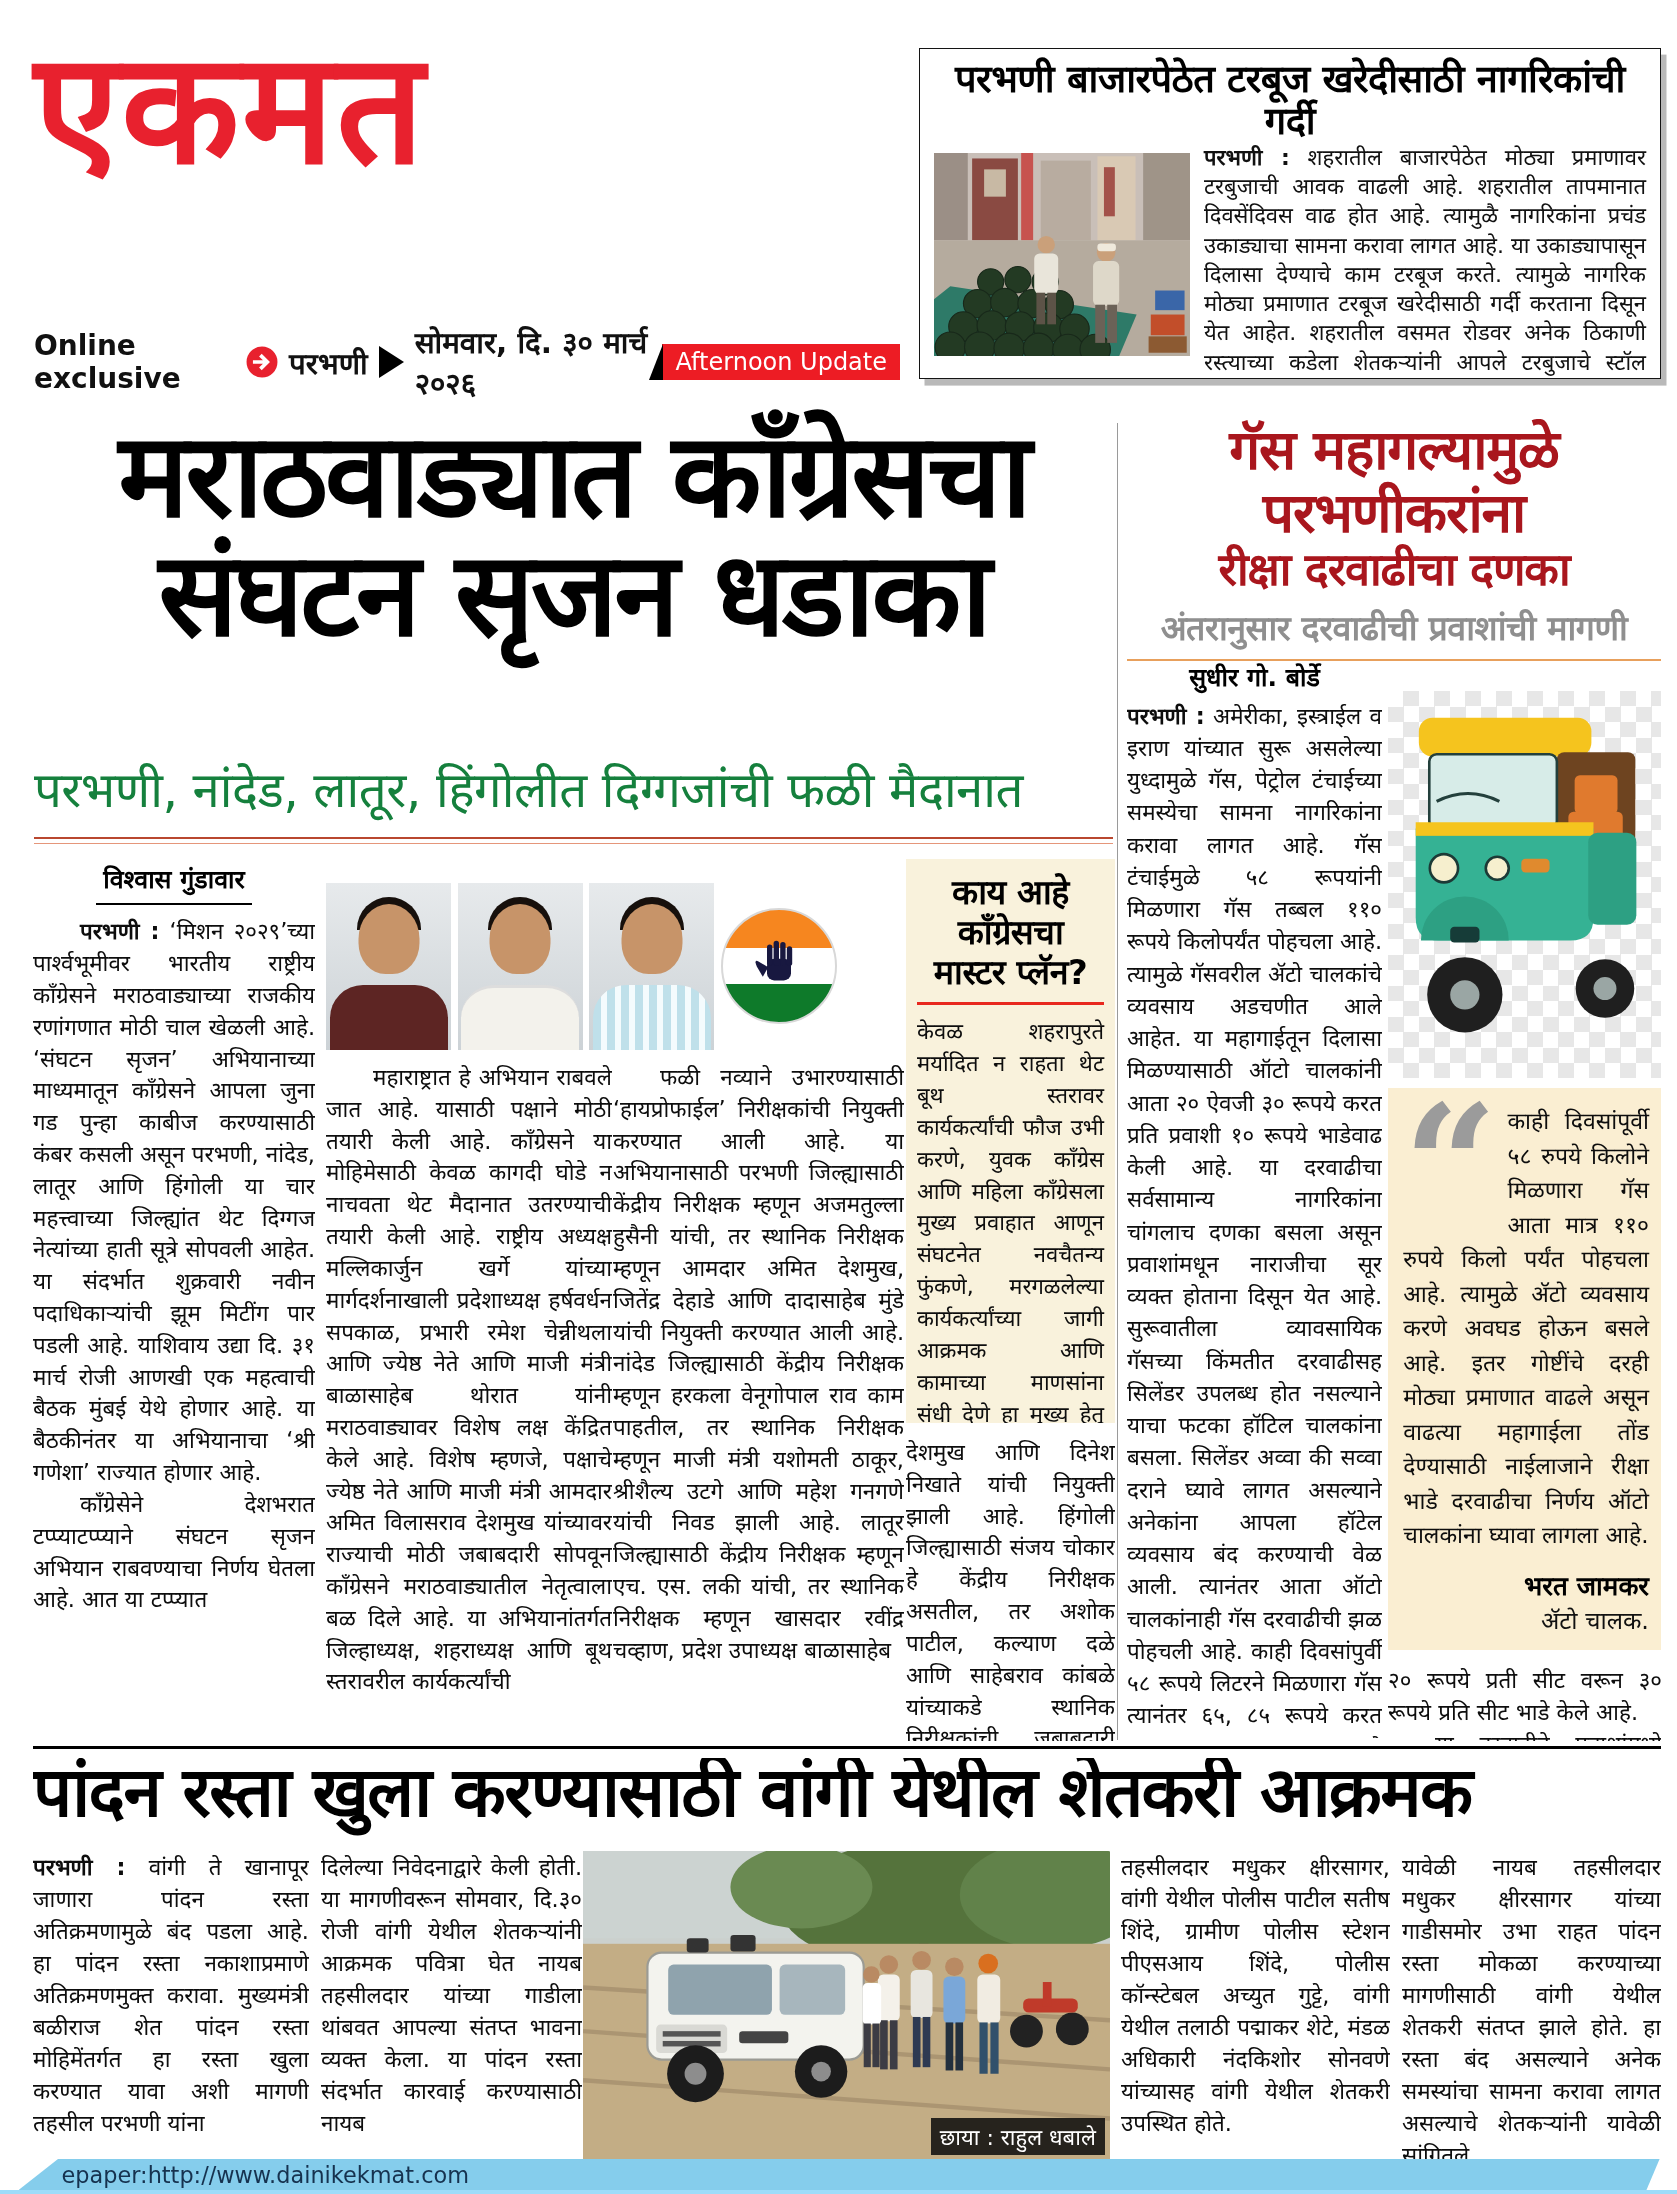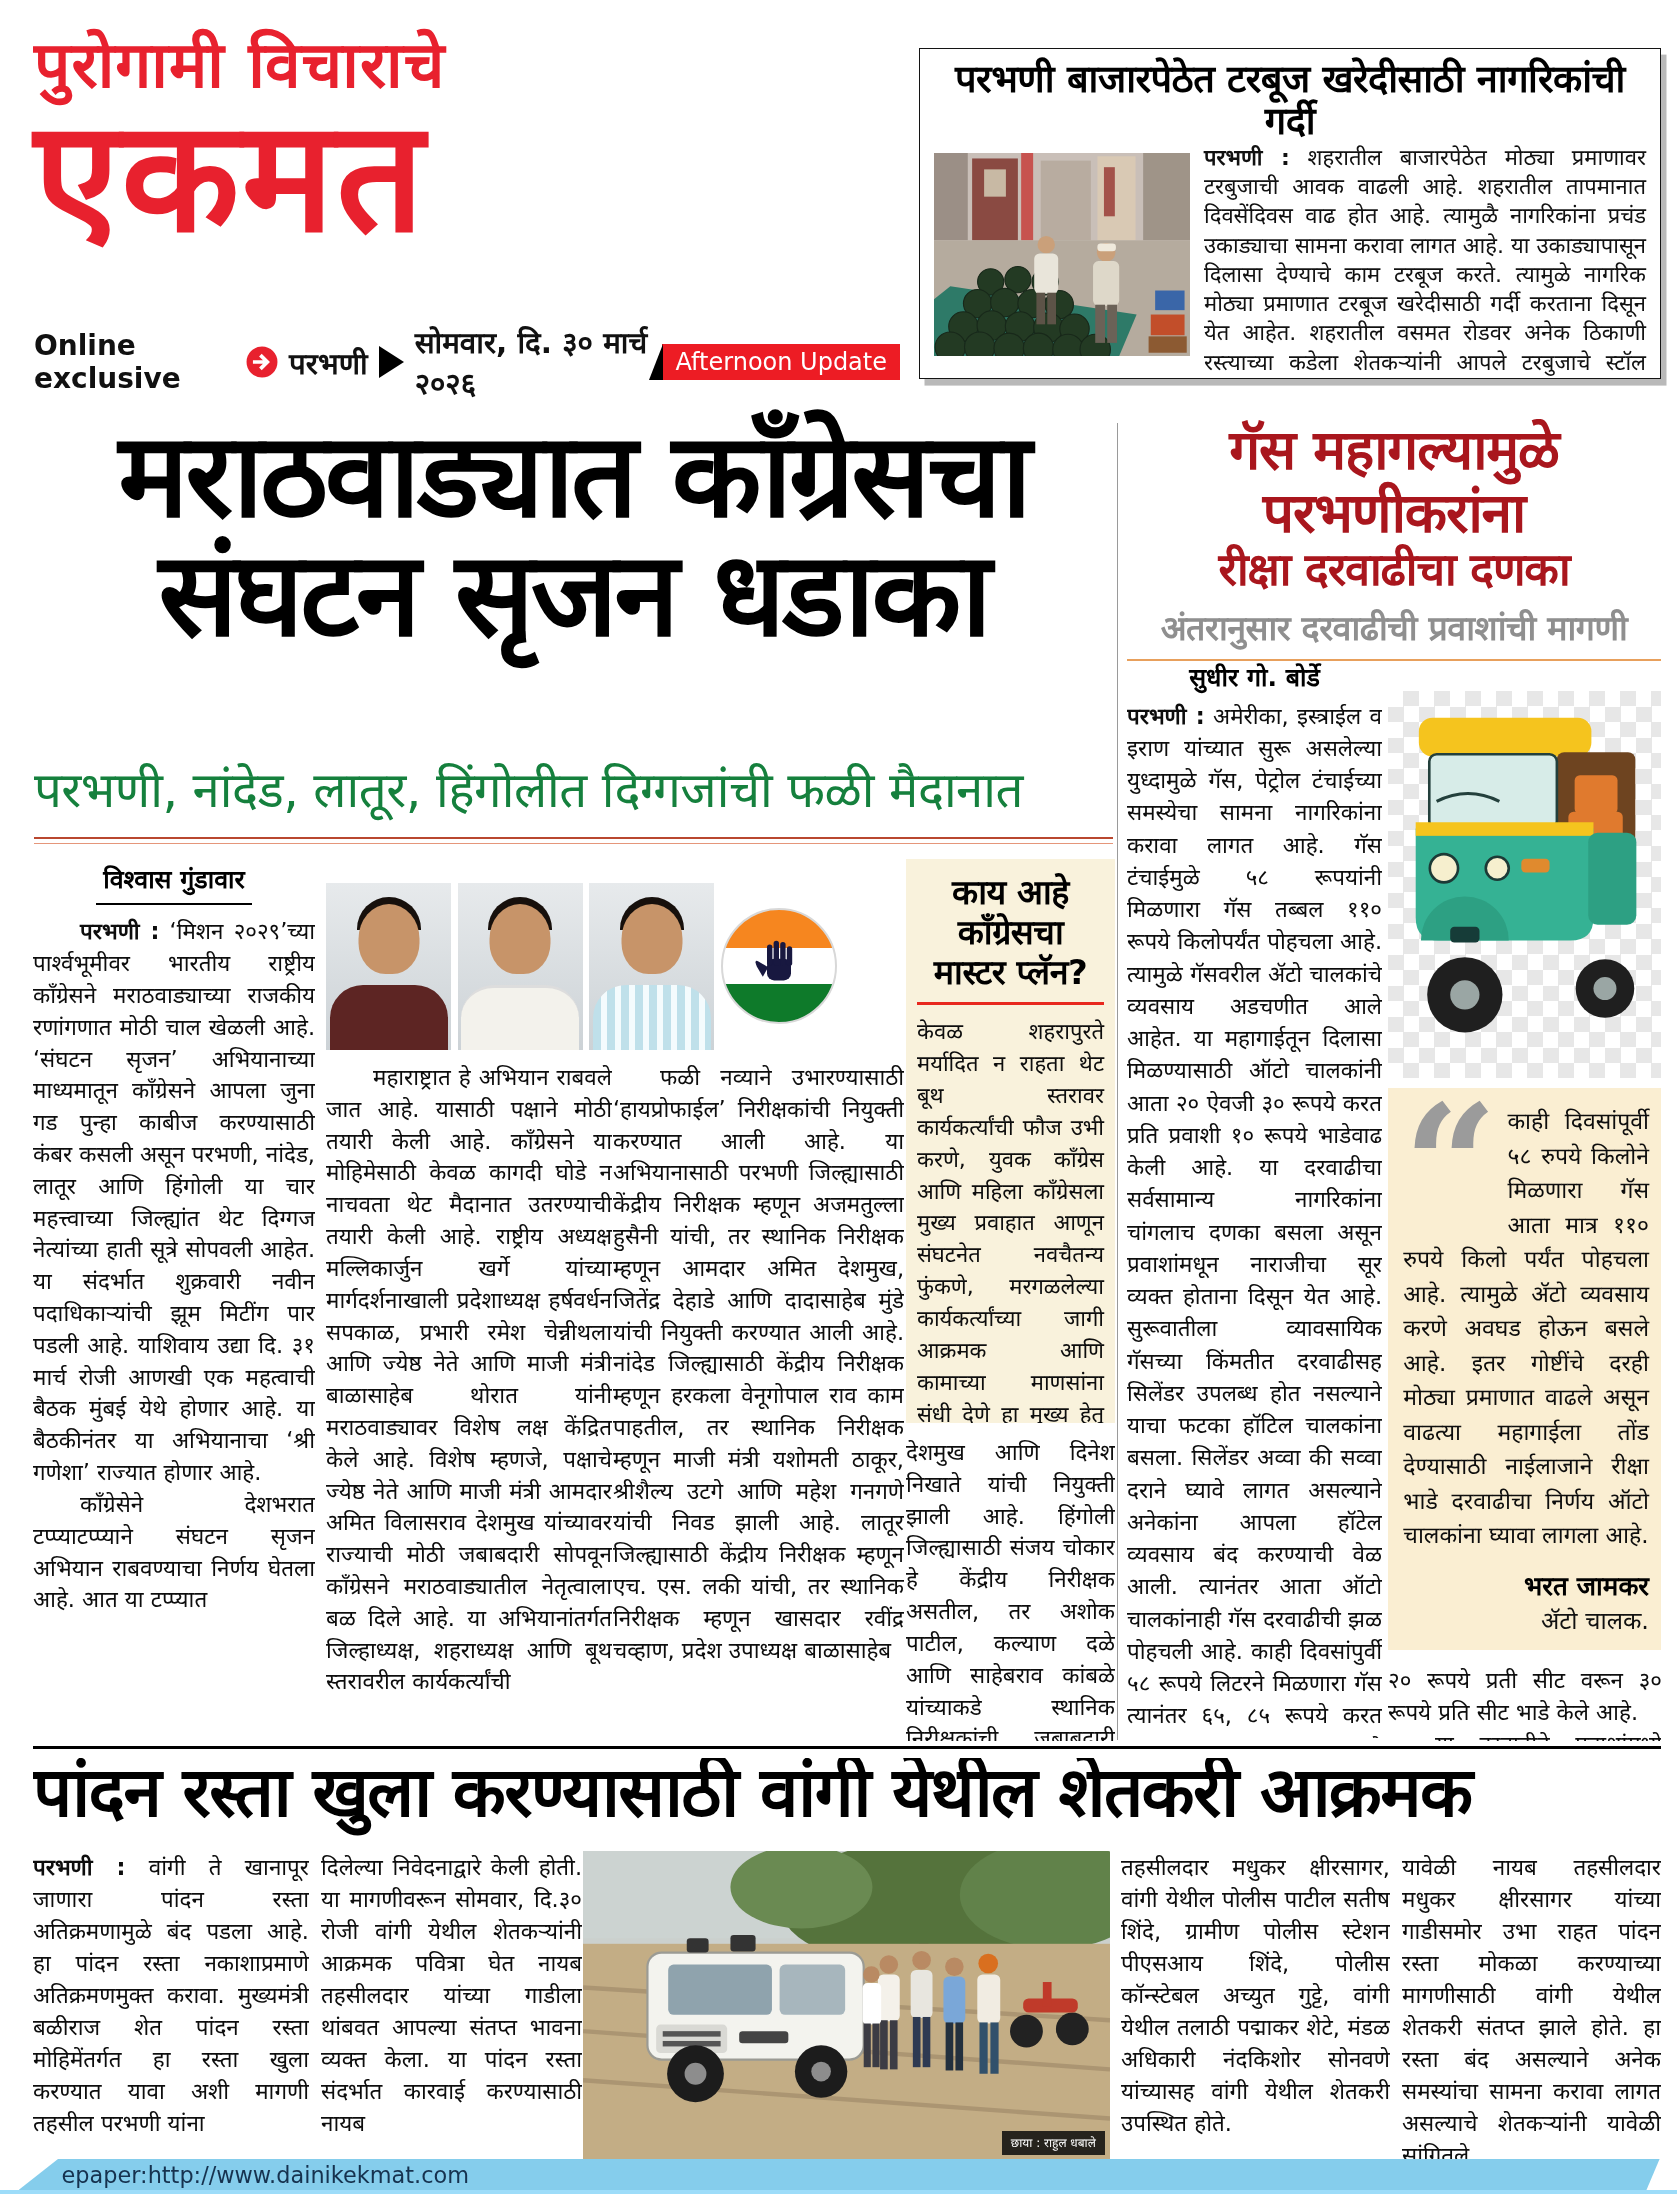--- a/index.html
+++ b/index.html
@@ -92,34 +92,33 @@
   .hdivider { position:absolute; left:33px; top:1746px; width:1628px; border-top:3.8px solid #000; }
   .road { position:absolute; left:33px; top:1758px; width:1628px; height:404px; overflow:hidden; }
   .road-headline { font-size:69px; font-weight:900; color:#000; line-height:1.0; letter-spacing:-1.6px; }
   .road-body { position:relative; margin-top:24px; height:309px; }
   .rcol { position:absolute; top:0; font-size:22.4px; line-height:1.43; text-align:justify; color:#0d0d0d; height:309px; overflow:hidden; }
   .rcol1 { left:0; width:276px; }
   .rcol2 { left:288px; width:261px; }
   .rcol3 { left:1088px; width:269px; }
   .rcol4 { left:1369px; width:259px; }
   .road-image { position:absolute; left:550px; top:0; width:527px; height:309px; background:#cbd0cd; overflow:hidden; }
-  .road-caption { position:absolute; right:5.5px; bottom:5.5px; background:rgba(10,10,10,0.85); color:#fff; font-size:12px; padding:3.3px 8.7px;margin-top:29px; }
+  .road-caption { position:absolute; right:5.5px; bottom:5.5px; background:rgba(10,10,10,0.85); color:#fff; font-size:22px; padding:3.3px 8.7px;margin-top:29px; }
 
   
   .footer-bar { position:absolute; left:18.6px; top:2159px; width:1641px; height:31px; background:#85cdec; clip-path:polygon(2.4% 0, 100% 0, 99.2% 100%, 0% 100%); display:flex; align-items:center; padding-left:43px; }
   .footer-bar .url { font-size:22.4px; color:#16324f; font-weight:500; }
   .footer-strip { position:absolute; left:0; top:2190px; width:1678px; height:4.4px; background:#9ddcf9; }
 </style>
 </head>
 <body>
 
 <div id="page">
 
   <div class="masthead">
-    <div class="tagline">पुरोगामी विचाराचे</div>
     <div class="title">एकमत</div>
   </div>
 
   <div class="dateline">
     <span class="oe">Online exclusive</span>
     <span class="arrow-circle">
       <svg viewBox="0 0 60 60" width="32" height="32">
           <circle cx="30" cy="30" r="29" fill="#e8212e"></circle>
           <path d="M13 30h24M27 17l13 13-13 13" stroke="#fff" stroke-width="7" fill="none"></path>
         </svg>

